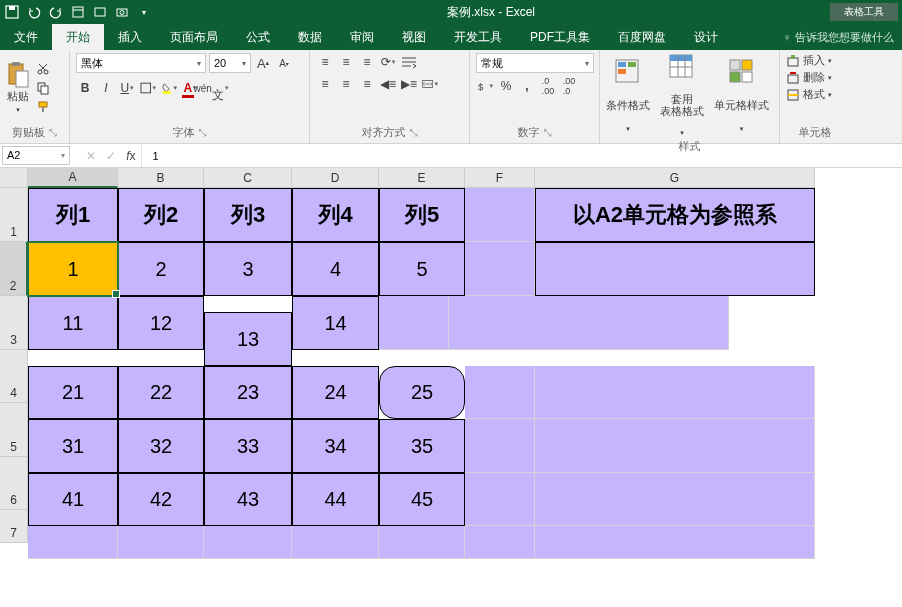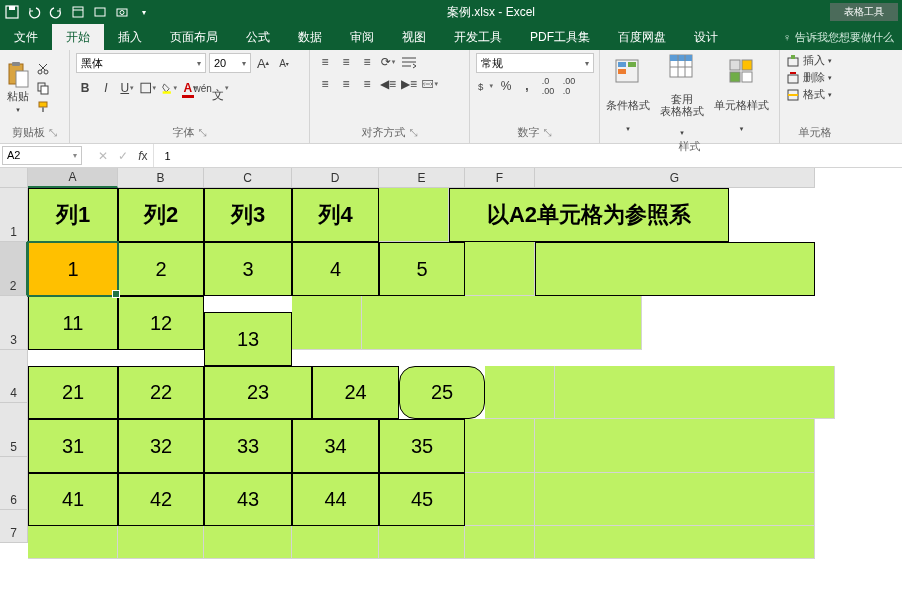--- a/index.html
+++ b/index.html
@@ -41,37 +41,37 @@
 .num-body { flex-direction: column; gap: 4px; align-items: flex-start; }
 
 .style-body { gap: 10px; }
 .style-btn { display: flex; flex-direction: column; align-items: center; font-size: 11px; color: #444; gap: 12px; }
 .style-btn .ico { width: 28px; height: 28px; }
 
 .cell-body { flex-direction: column; gap: 2px; align-items: flex-start; }
 .cell-row { display: flex; align-items: center; gap: 3px; font-size: 11px; color: #444; }
 
 .formula-bar { height: 24px; border-bottom: 1px solid #d4d4d4; display: flex; align-items: center; background: #fff; }
-.name-box { width: 80px; border: 1px solid #c8c8c8; margin: 2px 0 3px 2px; height: 19px; display: flex; align-items: center; padding: 0 4px; font-size: 11px; }
+.name-box { width: 68px; border: 1px solid #c8c8c8; margin: 2px 0 3px 2px; height: 19px; display: flex; align-items: center; padding: 0 4px; font-size: 11px; }
 .name-box .dd { margin-left: auto; font-size: 8px; color: #888; }
 .fb-btns { display: flex; padding: 0 6px; gap: 10px; color: #bbb; font-size: 12px; border-right: 1px solid #e0e0e0; height: 100%; align-items: center; margin-left: 10px; }
 .fb-val { padding: 0 10px; font-size: 11px; }
 
 .grid-area { position: relative; height: 439px; overflow: hidden; }
 .corner { position: absolute; left: 0; top: 0; width: 28px; height: 20px; background: #e6e6e6; border-right: 1px solid #ccc; border-bottom: 1px solid #ccc; }
 .col-headers { position: absolute; left: 28px; top: 0; height: 20px; display: flex; }
 .col-h { border-right: 1px solid #ccc; border-bottom: 1px solid #ccc; background: #e6e6e6; display: flex; align-items: center; justify-content: center; font-size: 12px; color: #333; }
 .col-h.sel { background: #d3d3d3; border-bottom: 2px solid #217346; }
 .row-headers { position: absolute; left: 0; top: 20px; width: 28px; }
 .row-h { border-right: 1px solid #ccc; border-bottom: 1px solid #ccc; background: #e6e6e6; display: flex; align-items: flex-end; justify-content: center; font-size: 12px; color: #333; padding-bottom: 2px; }
 .row-h.sel { background: #d3d3d3; border-right: 2px solid #217346; }
 
 .cells { position: absolute; left: 28px; top: 20px; }
 .crow { display: flex; }
-.cell { border-right: 1px solid #d4d4d4; border-bottom: 1px solid #d4d4d4; display: flex; align-items: center; justify-content: center; font-size: 20px; background: #bef264; }
+.cell { border-right: 1px solid #d4d4d4; border-bottom: 1px solid #d4d4d4; display: flex; align-items: center; justify-content: center; font-size: 20px; background: #c4b5fd; }
 .cell.hdr { font-weight: bold; font-size: 22px; }
 .cell.tb { border: 1px solid #000; }
 .cell.tbl { border-left: 1px solid #000; }
 .cell.tbt { border-top: 1px solid #000; }
 .cell.active { background: #ffc000; outline: 2px solid #217346; outline-offset: -1px; position: relative; z-index: 2; }
 .cell.active::after { content: ""; position: absolute; right: -3px; bottom: -3px; width: 6px; height: 6px; background: #217346; border: 1px solid #fff; }
 .gtext { font-weight: bold; font-size: 22px; }
 
 svg { display: block; }
 </style>
@@ -403,43 +403,45 @@
       <div class="row-h" style="height: 54px;">5</div>
       <div class="row-h" style="height: 53px;">6</div>
       <div class="row-h" style="height: 33px;">7</div>
     </div>
   <div class="cells" id="cells">
       <div class="crow">
         <div class="cell hdr tb tbl tbt" style="width: 90px; height: 54px;">列1</div>
         <div class="cell hdr tb tbt" style="width: 86px; height: 54px;">列2</div>
         <div class="cell hdr tb tbt" style="width: 88px; height: 54px;">列3</div>
         <div class="cell hdr tb tbt" style="width: 87px; height: 54px;">列4</div>
+        <div class="cell hdr tb tbt" style="width: 86px; height: 54px;">列5</div>
         <div class="cell" style="width: 70px; height: 54px;"></div>
         <div class="cell gtext tb tbl tbt" style="width: 280px; height: 54px;">以A2单元格为参照系</div>
       </div>
       <div class="crow">
         <div class="cell tb tbl active" style="width: 90px; height: 54px;">1</div>
         <div class="cell tb" style="width: 86px; height: 54px;">2</div>
         <div class="cell tb" style="width: 88px; height: 54px;">3</div>
         <div class="cell tb" style="width: 87px; height: 54px;">4</div>
         <div class="cell tb" style="width: 86px; height: 54px;">5</div>
         <div class="cell" style="width: 70px; height: 54px;"></div>
         <div class="cell tb tbl" style="width: 280px; height: 54px;"></div>
       </div>
       <div class="crow">
         <div class="cell tb tbl" style="width: 90px; height: 54px;">11</div>
         <div class="cell tb" style="width: 86px; height: 54px;">12</div>
         <div class="cell tb" style="width: 88px; height: 54px; margin-top: 16px;">13</div>
+        <div class="cell tb" style="width: 87px; height: 54px;">14</div>
         <div class="cell" style="width: 70px; height: 54px;"></div>
         <div class="cell" style="width: 280px; height: 54px;"></div>
       </div>
       <div class="crow">
         <div class="cell tb tbl" style="width: 90px; height: 53px;">21</div>
         <div class="cell tb" style="width: 86px; height: 53px;">22</div>
-        <div class="cell tb" style="width: 108px; height: 53px;">23</div>
+        <div class="cell tb" style="width: 88px; height: 53px;">23</div>
         <div class="cell tb" style="width: 87px; height: 53px;">24</div>
         <div class="cell tb" style="width: 86px; height: 53px; border-radius: 16px;">25</div>
         <div class="cell" style="width: 70px; height: 53px;"></div>
         <div class="cell" style="width: 280px; height: 53px;"></div>
       </div>
       <div class="crow">
         <div class="cell tb tbl" style="width: 90px; height: 54px;">31</div>
         <div class="cell tb" style="width: 86px; height: 54px;">32</div>
         <div class="cell tb" style="width: 88px; height: 54px;">33</div>
         <div class="cell tb" style="width: 87px; height: 54px;">34</div>

